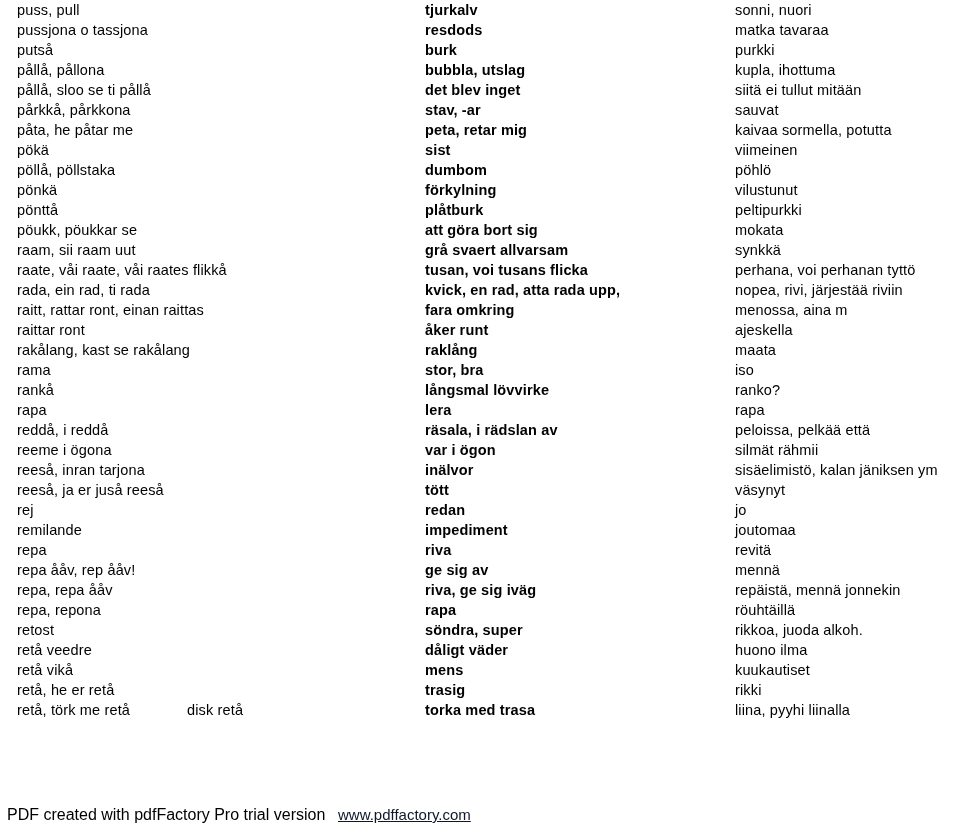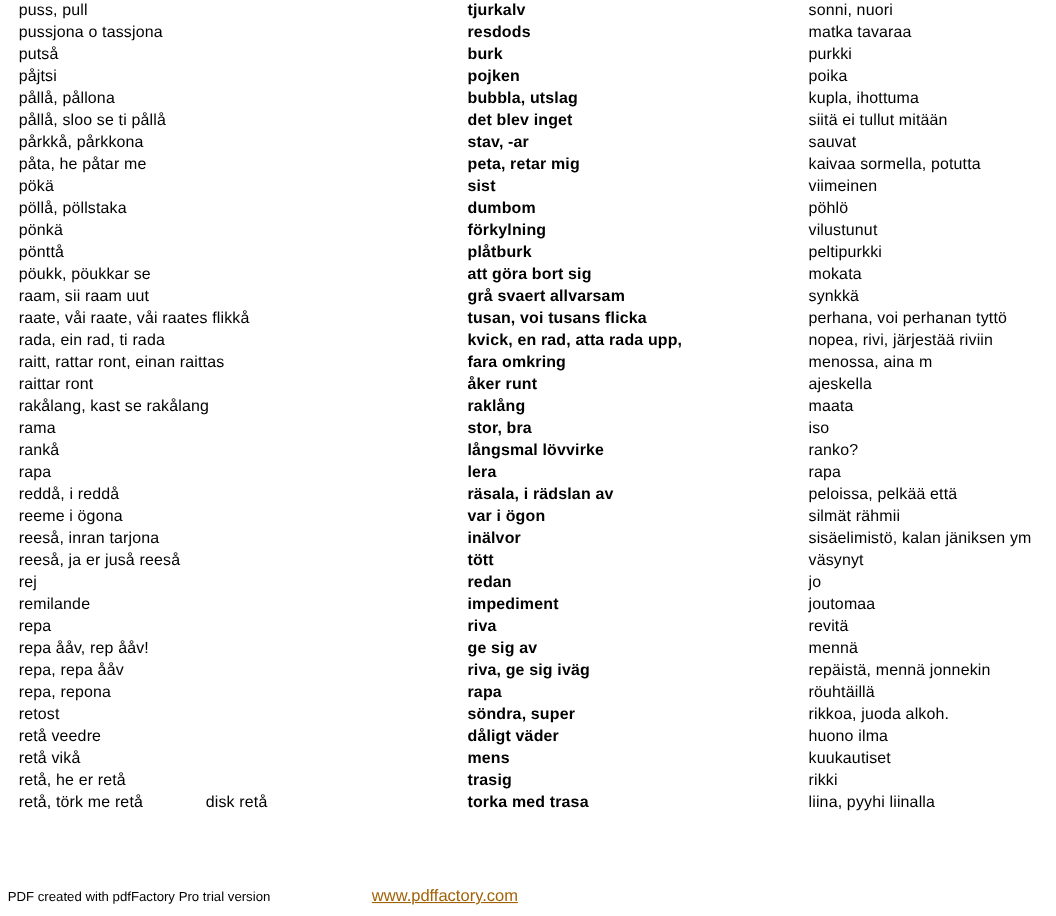--- a/index.html
+++ b/index.html
@@ -53,29 +53,29 @@
     top: 803px;
     width: 960px;
     height: 24px;
     line-height: 24px;
     white-space: nowrap;
   }
   .footer-text {
     position: absolute;
     left: 7px;
     top: 0;
-    font-size: 12px;
+    font-size: 16px;
     color: #000000;
   }
   .footer-link {
     position: absolute;
     left: 338px;
     top: 0;
     font-size: 15px;
-    color: #a16207;
+    color: #0f172a;
     text-decoration: underline;
   }
 </style>
 </head>
 <body>
 
 <div class="page">
 
   <div class="glossary">
       <div class="row">
@@ -85,25 +85,20 @@
       </div>
       <div class="row">
         <span class="cell col-a">pussjona o tassjona</span>
         <span class="cell col-b">resdods</span>
         <span class="cell col-c">matka tavaraa</span>
       </div>
       <div class="row">
         <span class="cell col-a">putså</span>
         <span class="cell col-b">burk</span>
         <span class="cell col-c">purkki</span>
-      </div>
-      <div class="row">
-        <span class="cell col-a">påjtsi</span>
-        <span class="cell col-b">pojken</span>
-        <span class="cell col-c">poika</span>
       </div>
       <div class="row">
         <span class="cell col-a">pållå, pållona</span>
         <span class="cell col-b">bubbla, utslag</span>
         <span class="cell col-c">kupla, ihottuma</span>
       </div>
       <div class="row">
         <span class="cell col-a">pållå, sloo se ti pållå</span>
         <span class="cell col-b">det blev inget</span>
         <span class="cell col-c">siitä ei tullut mitään</span>

